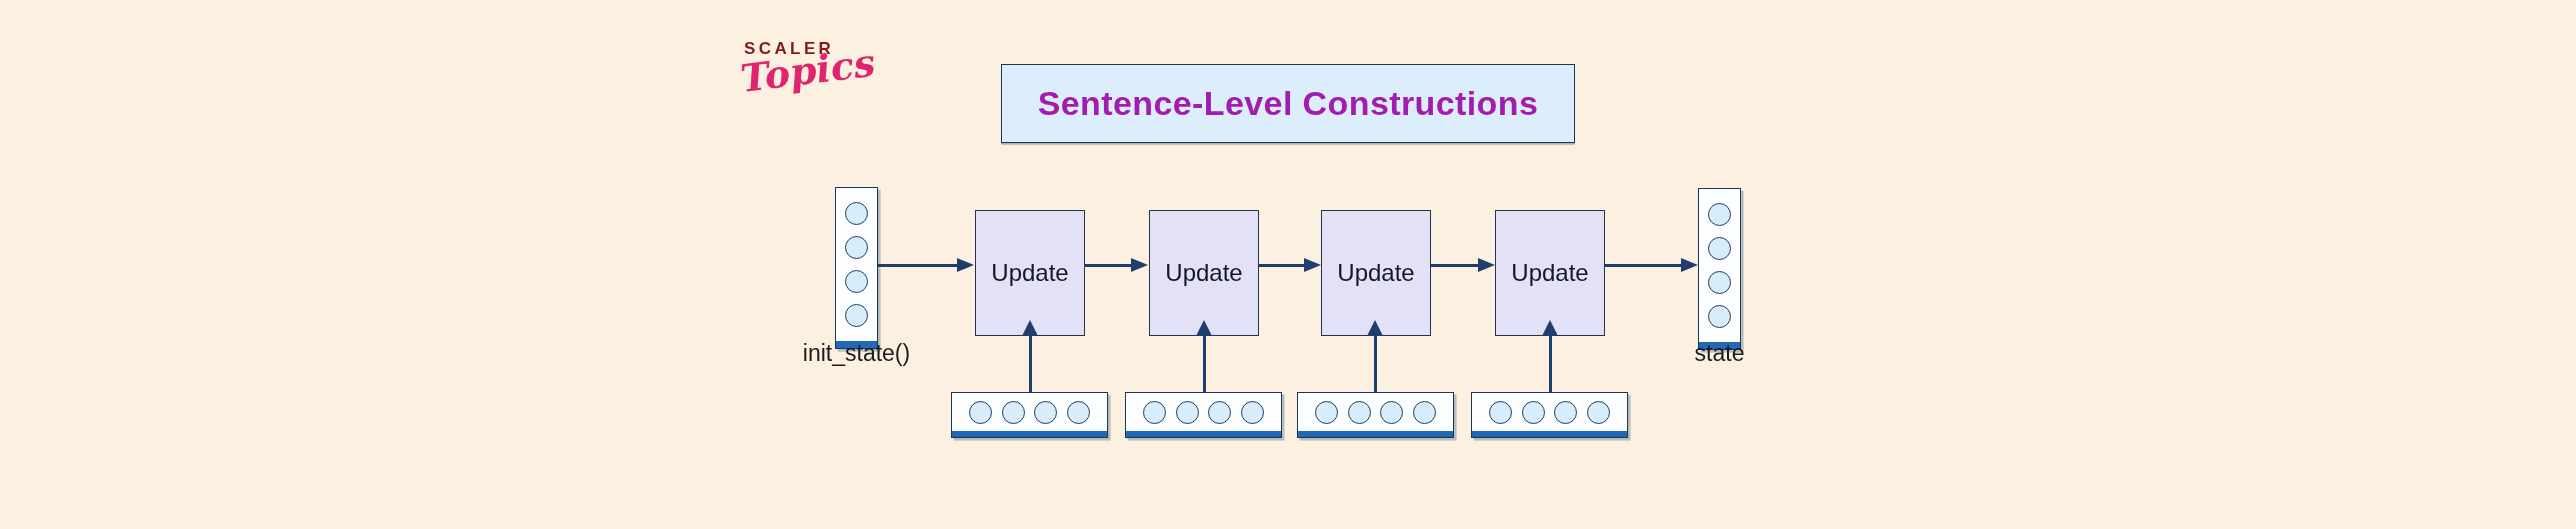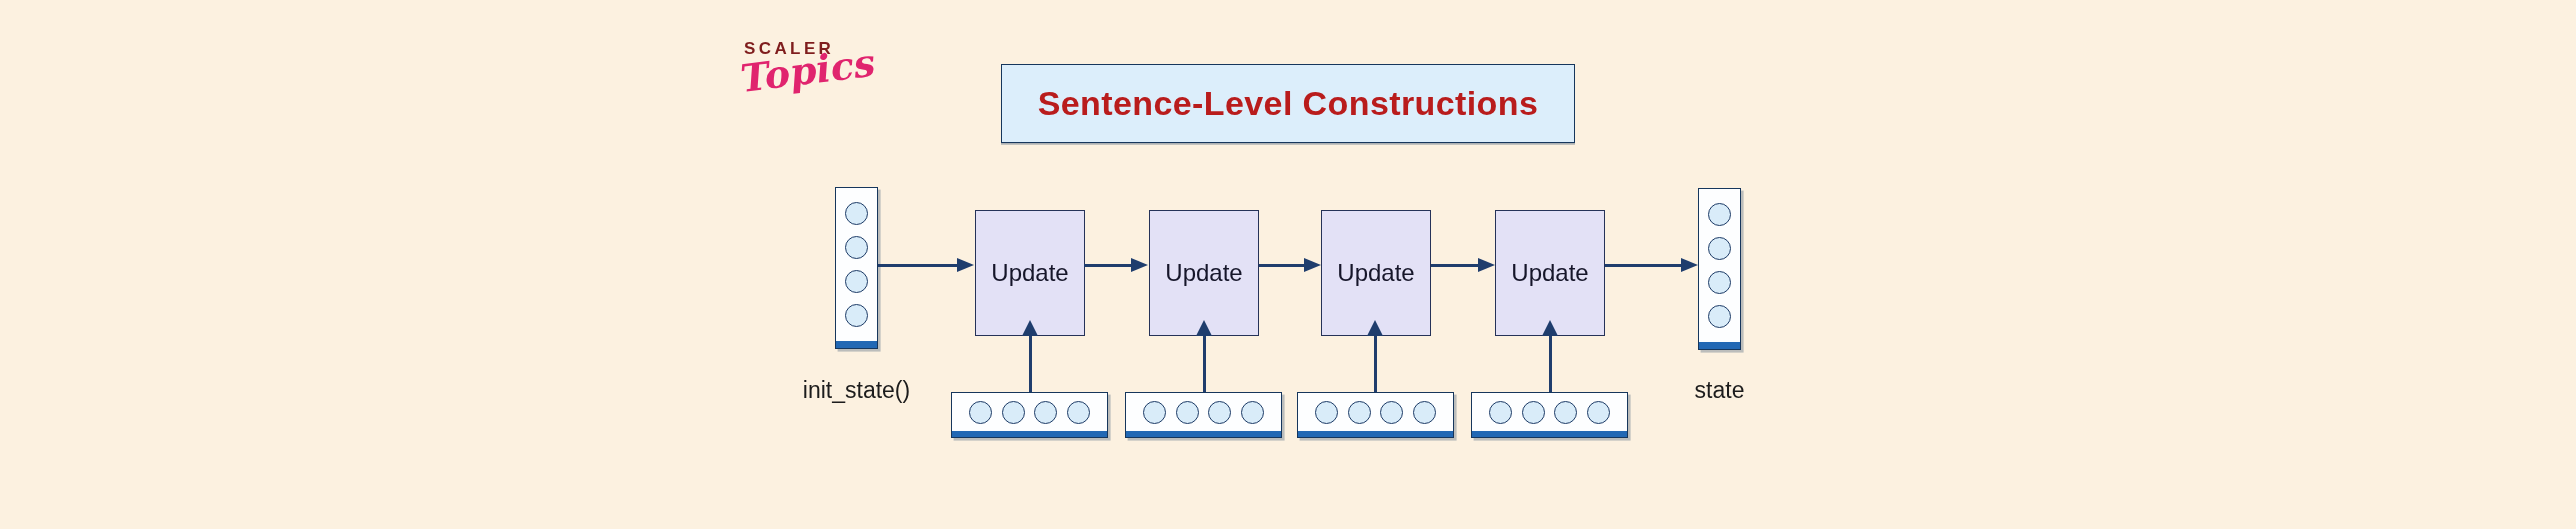--- a/index.html
+++ b/index.html
@@ -41,21 +41,21 @@
     left: 1001px; top: 64px;
     width: 574px; height: 79px;
     background: #dceefb;
     border: 1.7px solid #16365c;
     box-shadow: 0 1.7px 0 rgba(22,54,92,0.35);
     display: flex; align-items: center; justify-content: center;
   }
   .title-text {
     font-size: 34px;
     font-weight: bold;
-    color: #b91c1c;
+    color: #a21caf;
     letter-spacing: 0.4px;
   }
 
   
   .vcol {
     position: absolute;
     width: 43px; height: 162px;
     background: #fdfeff;
     border: 1.7px solid #16365c;
     box-shadow: 2.6px 2.6px 0 rgba(22,54,92,0.28);
@@ -74,21 +74,21 @@
   .cell {
     width: 23px; height: 23px;
     border-radius: 50%;
     background: #d9ecf9;
     border: 1.7px solid #1d3b66;
     flex: 0 0 auto;
   }
 
   .vec-label {
     position: absolute;
-    top: 377px;
+    top: 340px;
     font-size: 23px;
     color: #1c1c1c;
     text-align: center;
   }
   .vec-label-init { left: 788px; width: 137px; }
   .vec-label-state { left: 1668px; width: 103px; }
 
   
   .ubox {
     position: absolute;

